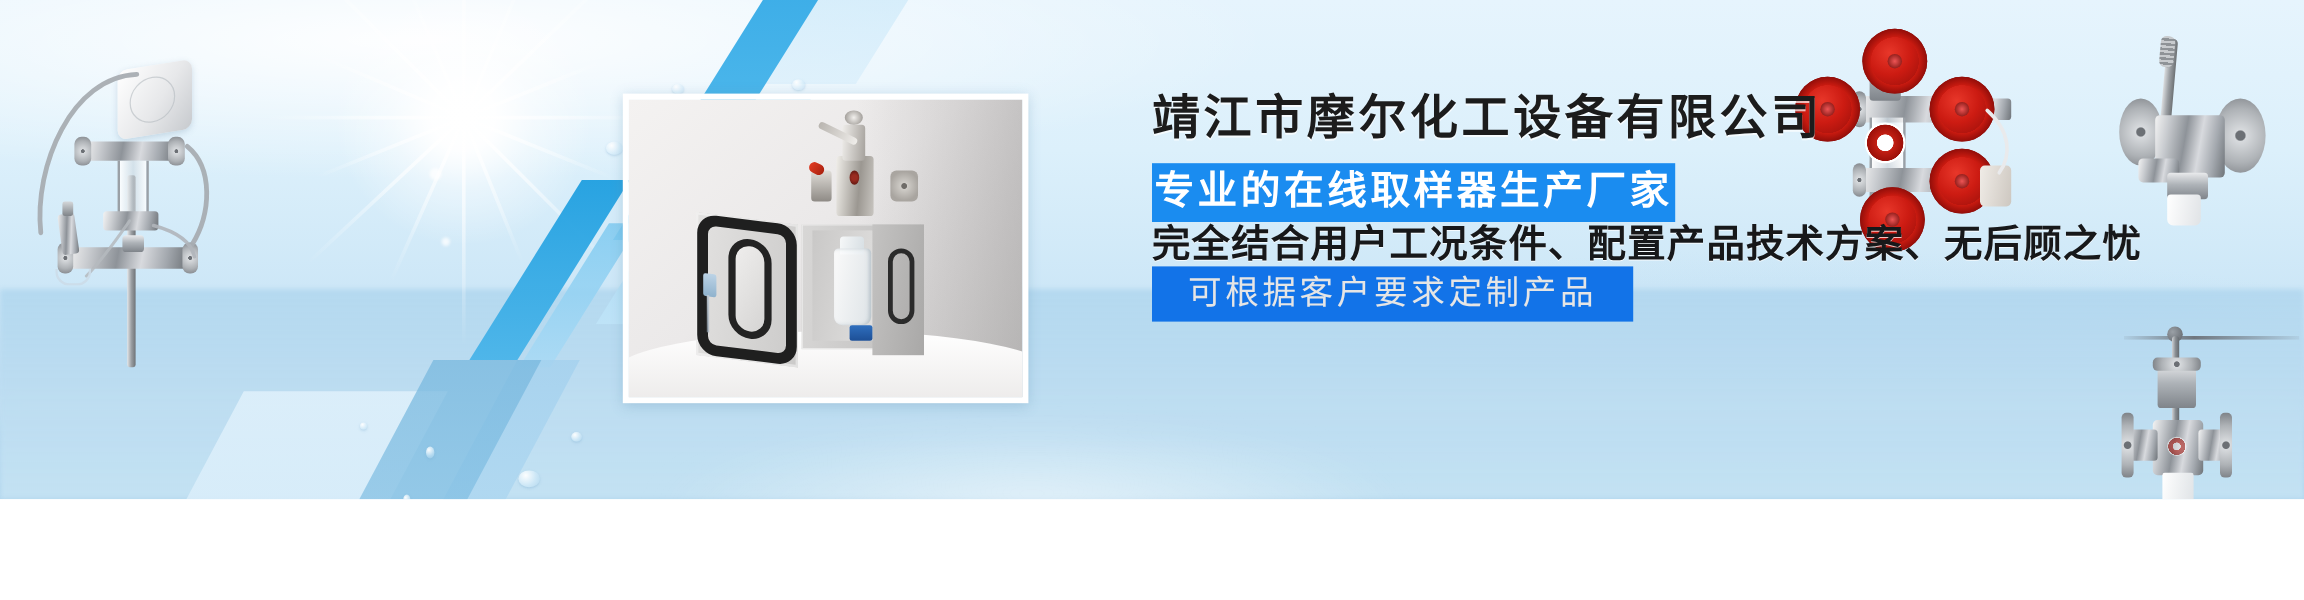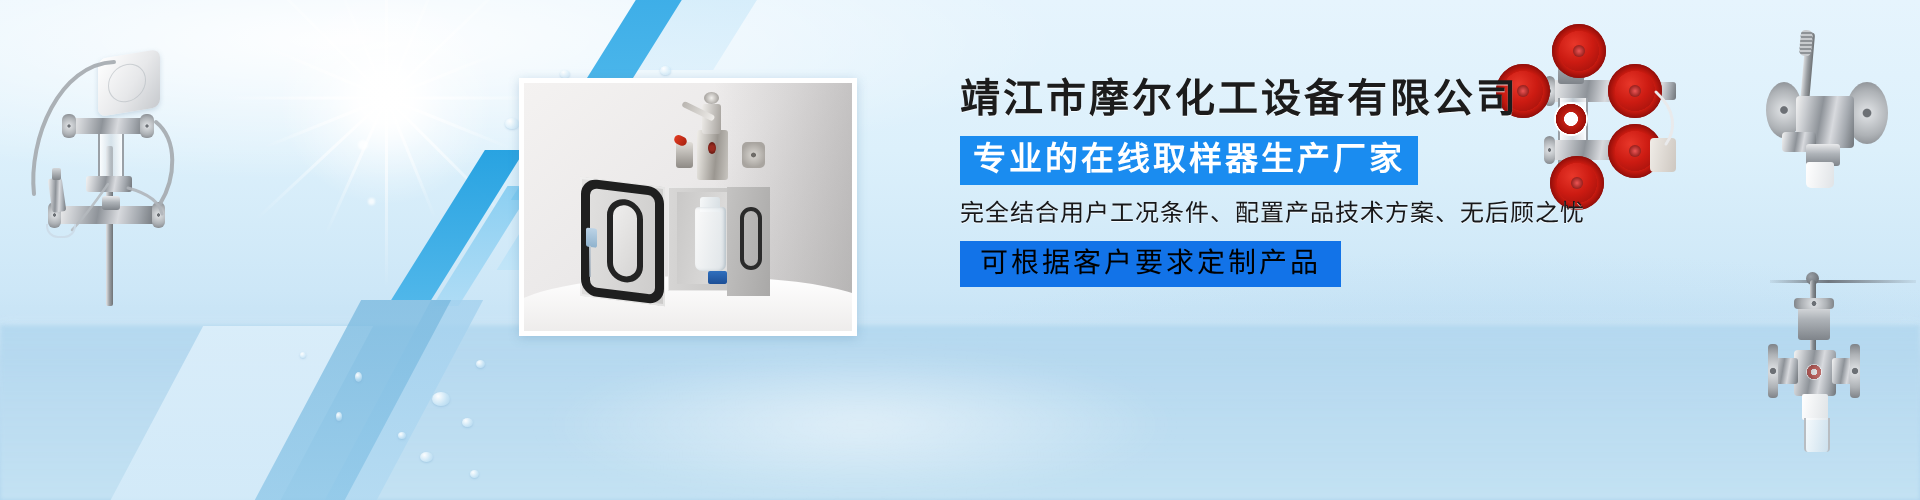--- a/index.html
+++ b/index.html
@@ -1,21 +1,21 @@
 <!DOCTYPE html>
 <html lang="zh-CN"><head>
 <meta charset="utf-8">
 <title>Banner</title>
 <style>
   html,body{margin:0;padding:0;background:#fff;}
   body{font-family:"Liberation Sans","DejaVu Sans",sans-serif;}
 
   .banner{
     position:relative;
-    width:1920px;height:500px;
+    width:1920px;height:416px;
     overflow:hidden;
     background:linear-gradient(165deg,#eaf6fd 0%,#dff0fb 22%,#cfe8f8 48%,#bfdef3 70%,#b2d6ee 100%);
   }
 
   
   .bg-base{position:absolute;inset:0;
     background:
       radial-gradient(ellipse 60% 45% at 18% 8%, rgba(255,255,255,.95) 0%, rgba(255,255,255,0) 62%),
       radial-gradient(ellipse 55% 60% at 78% 92%, rgba(168,208,236,.55) 0%, rgba(168,208,236,0) 70%),
       linear-gradient(180deg,#e6f4fd 0%,#dcf0fb 30%,#cde7f7 58%,#bcdcf2 78%,#aed4ed 100%);
@@ -144,32 +144,32 @@
   .company{
     font-family:"Liberation Serif","DejaVu Serif",serif;
     font-size:40px;font-weight:700;letter-spacing:3px;color:#1c1c1c;
     white-space:nowrap;line-height:1.15;
     text-shadow:0 1px 0 rgba(255,255,255,.7);
   }
   .hl-bar{
     display:inline-block;margin-top:14px;
     background:#1a8cf0;
     color:#ffffff;font-size:33px;font-weight:700;letter-spacing:3px;
-    padding:5px 13px 7px;white-space:nowrap;line-height:1.12;
+    padding:5px 2px 7px;white-space:nowrap;line-height:1.12;
   }
   .plainline{
-    margin-top:14px;font-size:24px;font-weight:400;letter-spacing:1px;color:#17181a;
+    font-size:32px;font-weight:700;letter-spacing:1px;color:#17181a;
     white-space:nowrap;line-height:1.15;
     text-shadow:0 1px 0 rgba(255,255,255,.75);
   }
   .hl-bar2{
-    display:inline-block;margin-top:14px;
+    display:inline-block;
     background:#1273e8;
-    color:#000000;font-size:28px;font-weight:500;letter-spacing:3px;
-    padding:6px 20px 8px;white-space:nowrap;line-height:1.15;
+    color:#e5e5e5;font-size:28px;font-weight:500;letter-spacing:3px;
+    padding:6px 30px 8px;white-space:nowrap;line-height:1.15;
   }
   .engtext{
     margin-top:13px;width:414px;
     font-family:"Liberation Serif","DejaVu Serif",serif;
     font-size:8.5px;line-height:1.62;letter-spacing:.35px;
     color:#56636f;text-transform:uppercase;
   }
 
   
   .watermark{position:absolute;left:222px;top:365px;

